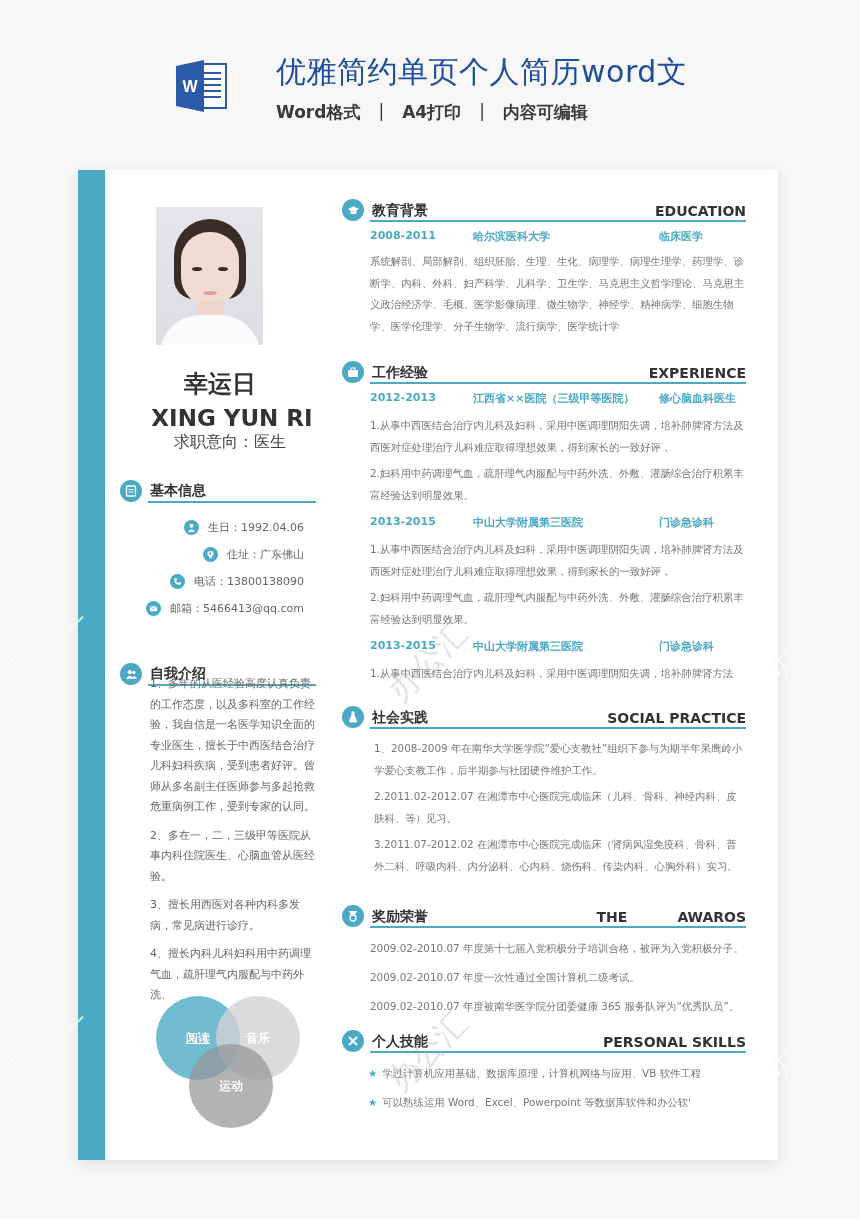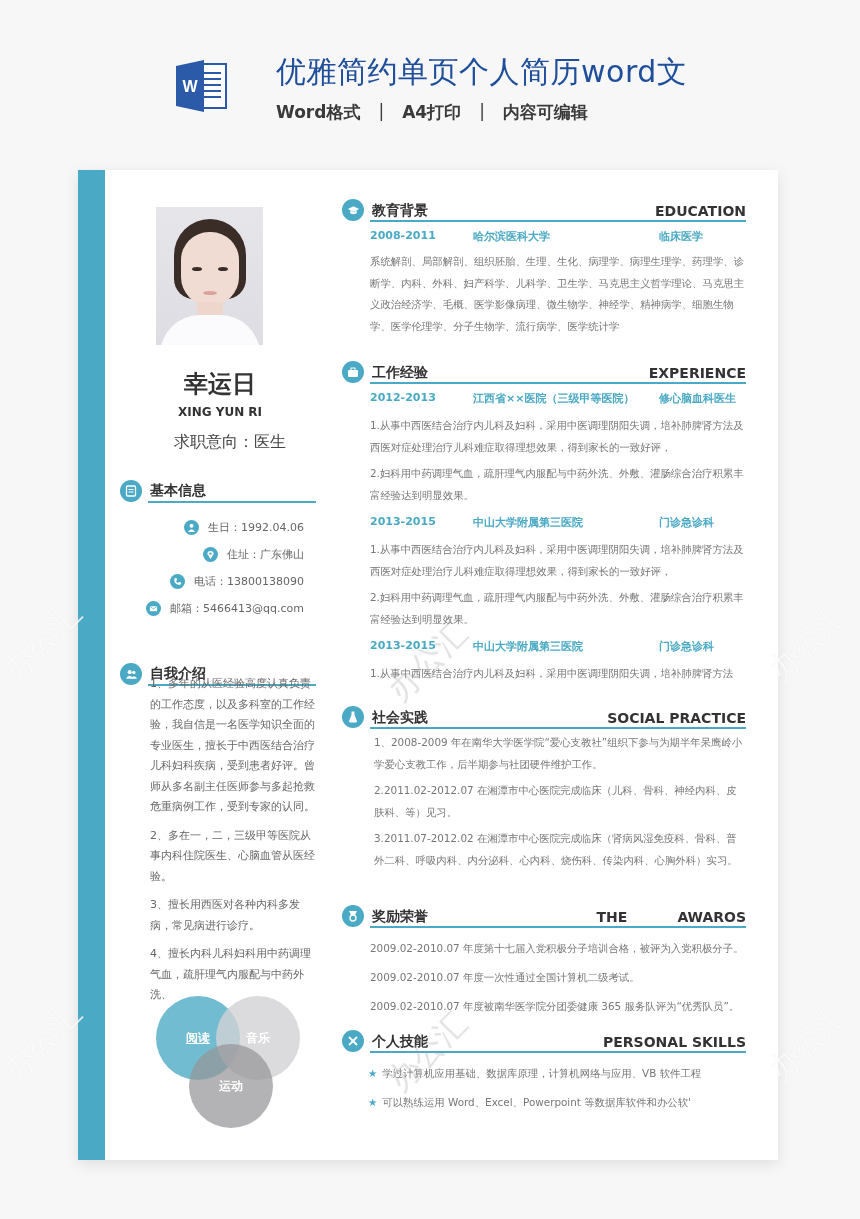--- a/index.html
+++ b/index.html
@@ -20,21 +20,21 @@
   
   .photo { position: absolute; left: 78px; top: 37px; width: 107px; height: 138px; background: linear-gradient(#e6e5ea, #dedde3); overflow: hidden; }
   .photo .hair { position: absolute; left: 18px; top: 12px; width: 72px; height: 80px; background: #3a2d28; border-radius: 36px 36px 20px 20px; }
   .photo .face { position: absolute; left: 25px; top: 25px; width: 58px; height: 74px; background: #f1dcd3; border-radius: 29px 29px 30px 30px; }
   .photo .eye { position: absolute; top: 60px; width: 10px; height: 4px; background: #3a2d28; border-radius: 50%; }
   .photo .lip { position: absolute; left: 47px; top: 84px; width: 14px; height: 4px; background: #d9a39c; border-radius: 50%; }
   .photo .neck { position: absolute; left: 41px; top: 95px; width: 26px; height: 20px; background: #eed6cc; }
   .photo .shirt { position: absolute; left: 4px; top: 108px; width: 100px; height: 40px; background: #fbfbfd; border-radius: 40px 40px 0 0; }
 
   .name-cn { position: absolute; left: 0; width: 256px; text-align: center; top: 198px; font-size: 24px; font-weight: bold; color: #333; padding-left: 0; }
-  .name-en { position: absolute; left: 0; width: 256px; text-align: center; top: 235px; font-size: 12px; font-weight: bold; color: #333; }
+  .name-en { position: absolute; left: 12px; width: 256px; text-align: center; top: 235px; font-size: 23px; font-weight: bold; color: #333; }
   .intent { position: absolute; left: 10px; width: 256px; text-align: center; top: 262px; font-size: 16px; color: #444; }
 
   .l-sec-head { position: absolute; left: 42px; height: 26px; width: 196px; }
   .l-sec-head .circ { position: absolute; left: 0; top: 0; width: 22px; height: 22px; border-radius: 50%; background: #4aa9c4; color: #fff; display: flex; align-items: center; justify-content: center; }
   .l-sec-head .ttl { position: absolute; left: 30px; top: 2px; font-size: 14px; font-weight: bold; color: #333; }
   .l-sec-head .line { position: absolute; left: 28px; top: 21px; width: 168px; height: 2px; background: #4aa9c4; }
 
   .info-list { position: absolute; left: 68px; top: 344px; }
   .info-row { display: flex; align-items: center; height: 27px; font-size: 11px; color: #666; justify-content: flex-end; }
   .info-row .ic { width: 15px; height: 15px; border-radius: 50%; background: #4aa9c4; color: #fff; display: flex; align-items: center; justify-content: center; margin-right: 9px; }
@@ -252,21 +252,21 @@
       <span class="circ">
           <svg width="10" height="12" viewBox="0 0 10 12">
             <rect x="3.5" y="0.5" width="3" height="4" fill="#fff"></rect>
             <path d="M3.5 4 L1 10 Q1 11.5 2.5 11.5 L7.5 11.5 Q9 11.5 9 10 L6.5 4Z" fill="#fff"></path>
           </svg>
         </span>
       <span class="ttl">社会实践</span>
       <span class="en">SOCIAL PRACTICE</span>
       <span class="line"></span>
     </div>
-    <div class="para" style="padding-left:32px">
+    <div class="para" style="margin-top:6px;padding-left:32px">
       <p>1、2008-2009 年在南华大学医学院“爱心支教社”组织下参与为期半年呆鹰岭小学爱心支教工作，后半期参与社团硬件维护工作。</p>
       <p>2.2011.02-2012.07 在湘潭市中心医院完成临床（儿科、骨科、神经内科、皮肤科、等）见习。</p>
       <p>3.2011.07-2012.02 在湘潭市中心医院完成临床（肾病风湿免疫科、骨科、普外二科、呼吸内科、内分泌科、心内科、烧伤科、传染内科、心胸外科）实习。</p>
     </div>
   </div>
 
   <div class="r-sec" style="top:735px">
     <div class="r-head">
       <span class="circ">
           <svg width="12" height="12" viewBox="0 0 12 12">

